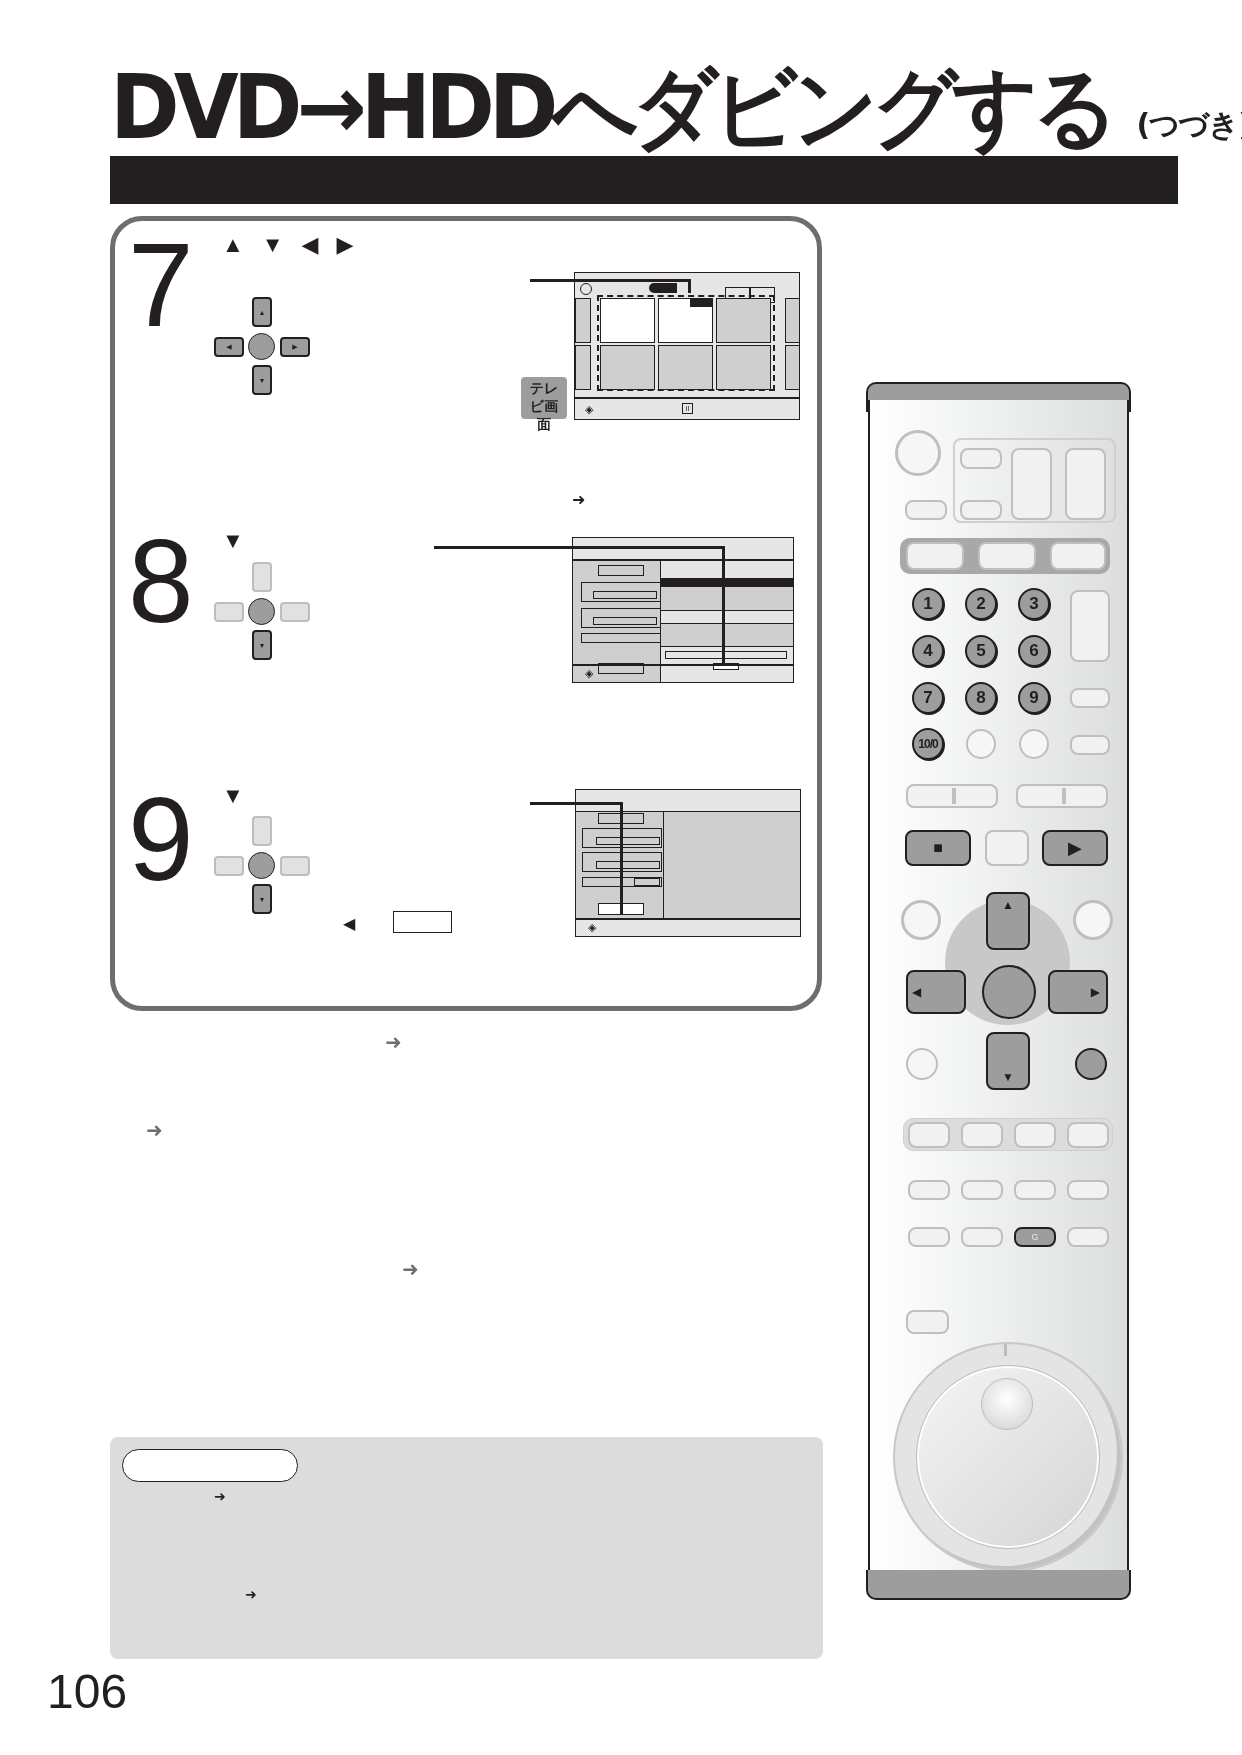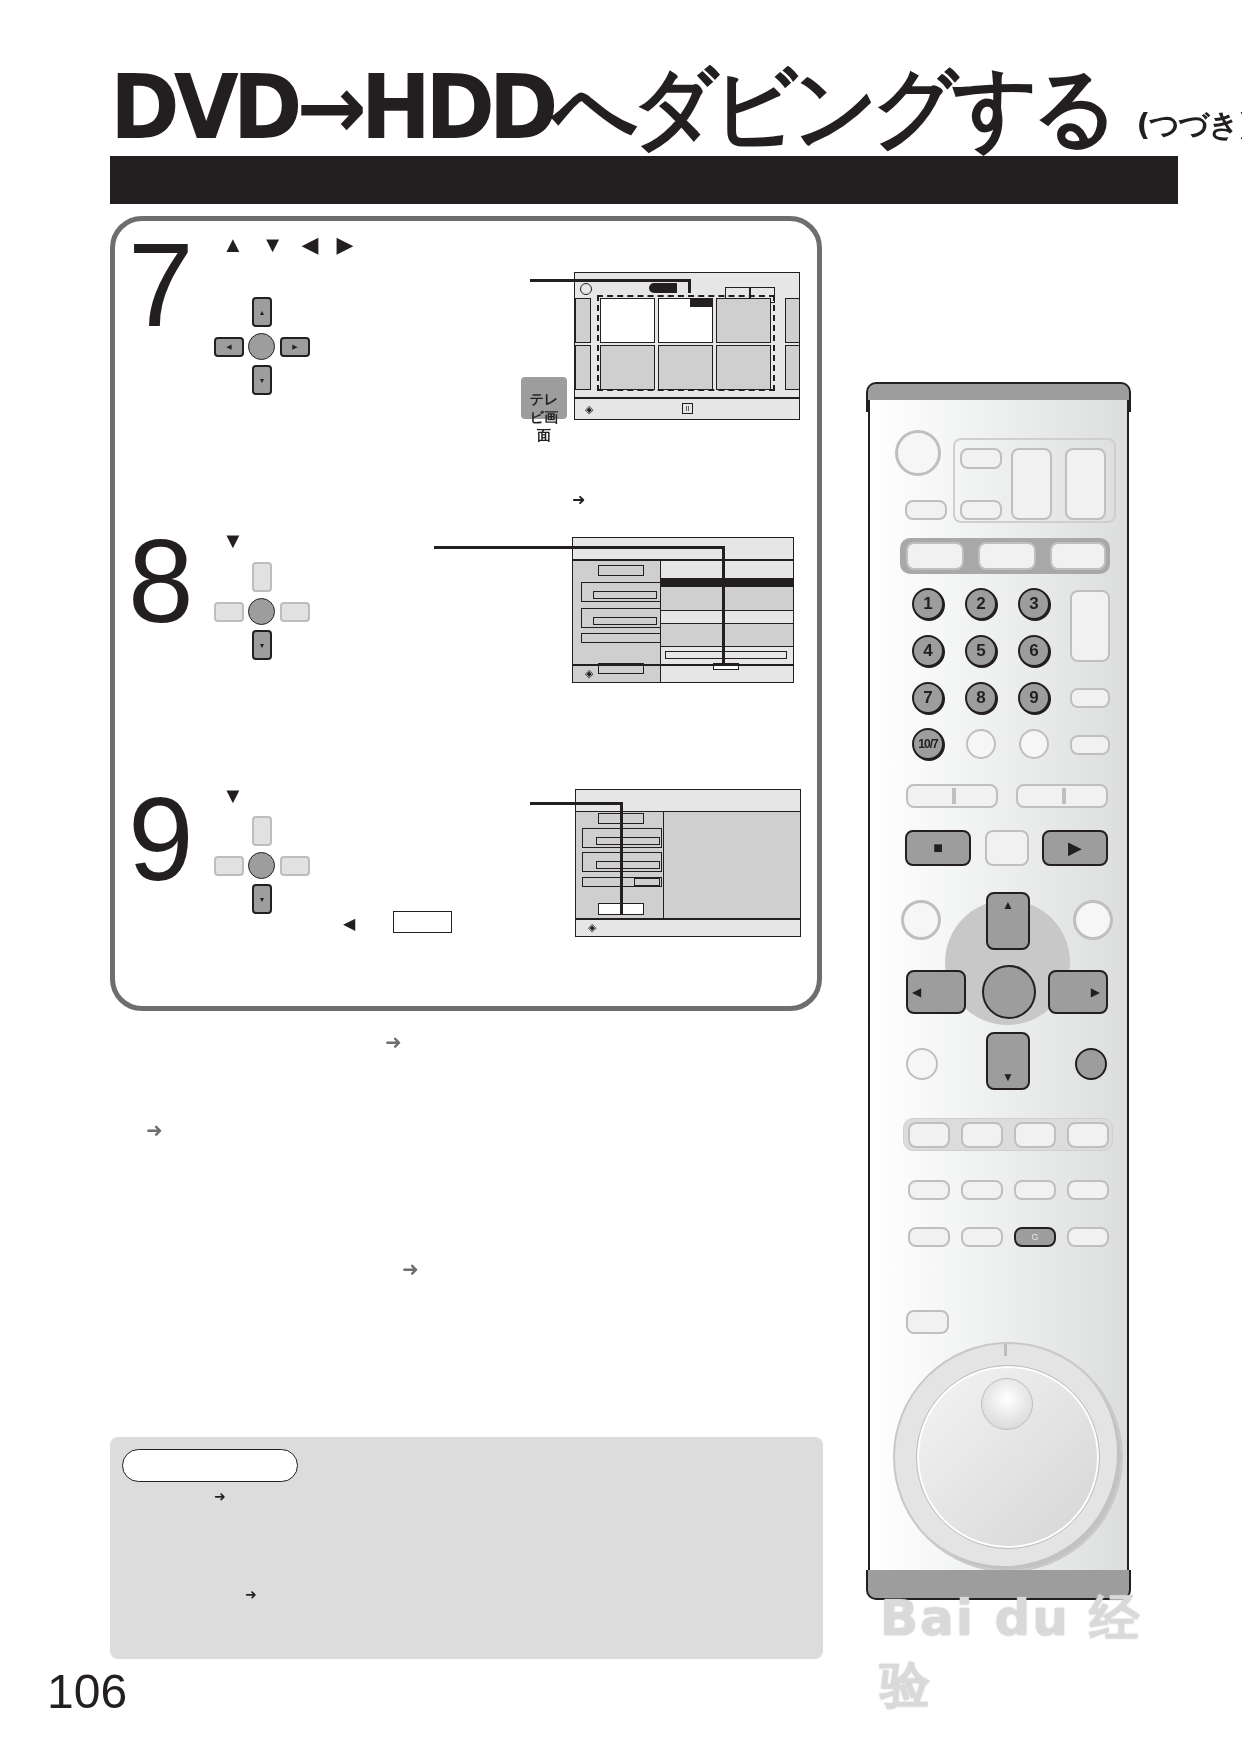--- a/index.html
+++ b/index.html
@@ -76,21 +76,21 @@
   <span class="arrow-glyph">▶</span>
 </div>
 <div class="abs dpad" style="left:212px;top:297px;">
   <div class="dkey v" style="left:40px;top:0;">▲</div>
   <div class="dkey h" style="left:2px;top:40px;">◀</div>
   <div class="dcenter"></div>
   <div class="dkey h" style="left:68px;top:40px;">▶</div>
   <div class="dkey v" style="left:40px;top:68px;">▼</div>
 </div>
 <div class="abs tv-badge">
-  <span style="display:block;width:30px;margin:11px auto;line-height:18px;word-break:break-all;">テレビ画面</span>
+  <span style="display:block;width:30px;margin:0 auto;line-height:18px;word-break:break-all;">テレビ画面</span>
 </div>
 <div class="abs screen" style="left:574px;top:272px;width:226px;height:148px;">
   <div class="abs" style="left:5px;top:10px;width:12px;height:12px;border:1px solid #231f20;border-radius:50%;"></div>
   <div class="abs" style="left:74px;top:10px;width:28px;height:10px;background:#231f20;border-radius:5px 0 0 5px;"></div>
   <div class="box" style="left:150px;top:14px;width:25px;height:16px;"></div>
   <div class="box" style="left:175px;top:14px;width:25px;height:16px;"></div>
   <div class="cell" style="left:0;top:25px;width:16px;height:45px;"></div>
   <div class="cell" style="left:0;top:72px;width:16px;height:45px;"></div>
   <div class="cell" style="left:210px;top:25px;width:16px;height:45px;"></div>
   <div class="cell" style="left:210px;top:72px;width:16px;height:45px;"></div>
@@ -201,21 +201,21 @@
   <div class="rnum" style="left:95px;top:188px;">2</div>
   <div class="rnum" style="left:148px;top:188px;">3</div>
   <div class="rbtn" style="left:200px;top:190px;width:40px;height:72px;"></div>
   <div class="rnum" style="left:42px;top:235px;">4</div>
   <div class="rnum" style="left:95px;top:235px;">5</div>
   <div class="rnum" style="left:148px;top:235px;">6</div>
   <div class="rnum" style="left:42px;top:282px;">7</div>
   <div class="rnum" style="left:95px;top:282px;">8</div>
   <div class="rnum" style="left:148px;top:282px;">9</div>
   <div class="rbtn" style="left:200px;top:288px;width:40px;height:20px;"></div>
-  <div class="rnum" style="left:42px;top:328px;font-size:12px;letter-spacing:-1px;">10/7</div>
+  <div class="rnum" style="left:42px;top:328px;font-size:12px;letter-spacing:-1px;">10/0</div>
   <div class="rcirc" style="left:96px;top:329px;width:30px;height:30px;"></div>
   <div class="rcirc" style="left:149px;top:329px;width:30px;height:30px;"></div>
   <div class="rbtn" style="left:200px;top:335px;width:40px;height:20px;"></div>
 
   <div class="rbtn" style="left:36px;top:384px;width:92px;height:24px;">
       <div class="abs" style="left:44px;top:2px;width:4px;height:16px;background:#bfbfbf;"></div>
     </div>
   <div class="rbtn" style="left:146px;top:384px;width:92px;height:24px;">
       <div class="abs" style="left:44px;top:2px;width:4px;height:16px;background:#bfbfbf;"></div>
     </div>
@@ -260,14 +260,13 @@
   <div class="rbtn" style="left:36px;top:910px;width:43px;height:24px;"></div>
 
   <div class="abs" style="left:23px;top:942px;width:230px;height:230px;border-radius:50%;background:#e4e4e4;border:2px solid #c8c8c8;box-shadow:inset -4px -4px 0 #c2c2c2;"></div>
   <div class="abs" style="left:134px;top:944px;width:3px;height:12px;background:#bdbdbd;"></div>
   <div class="abs" style="left:47px;top:966px;width:182px;height:182px;border-radius:50%;background:linear-gradient(135deg,#f4f4f4,#d5d5d5);border:2px solid #ffffff;outline:1px solid #bdbdbd;"></div>
   <div class="abs" style="left:111px;top:978px;width:52px;height:52px;border-radius:50%;background:radial-gradient(circle at 50% 40%,#ffffff,#d0d0d0);border:1px solid #bdbdbd;"></div>
 </div>
 <div class="abs remote-bottom"></div>
 
 <div class="abs watermark">
-  <div class="wm-big">Bai du 经验</div>
 </div>
 
 </body></html>

